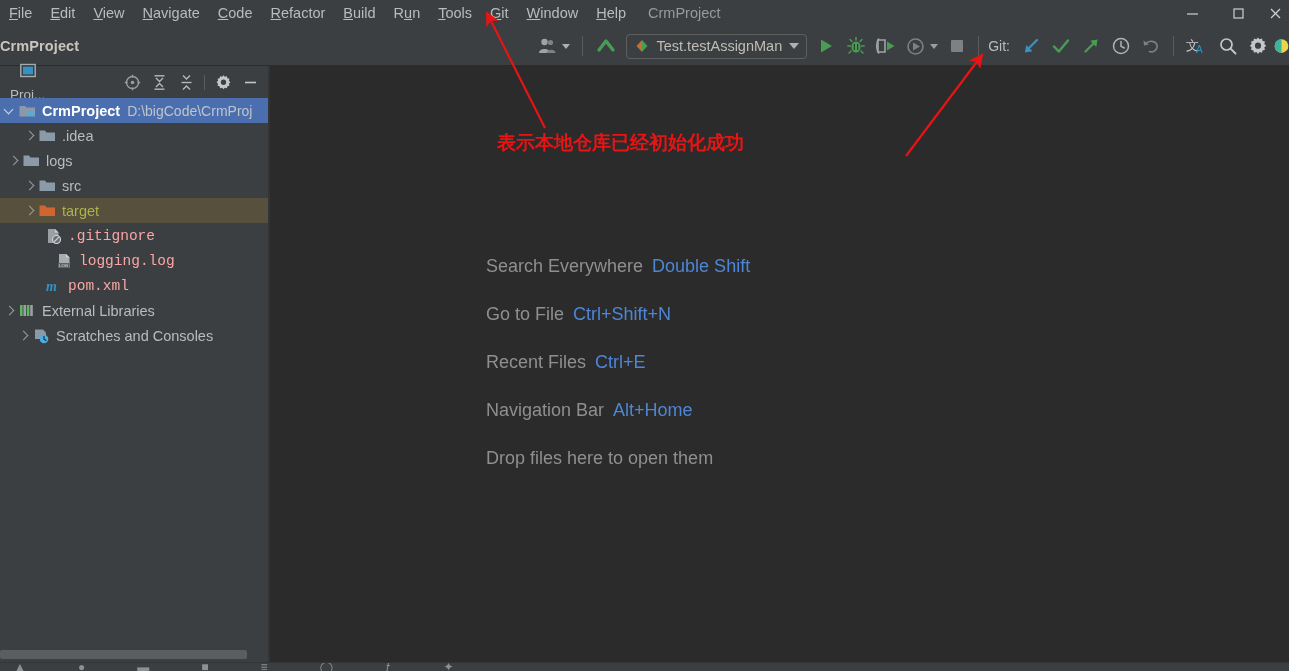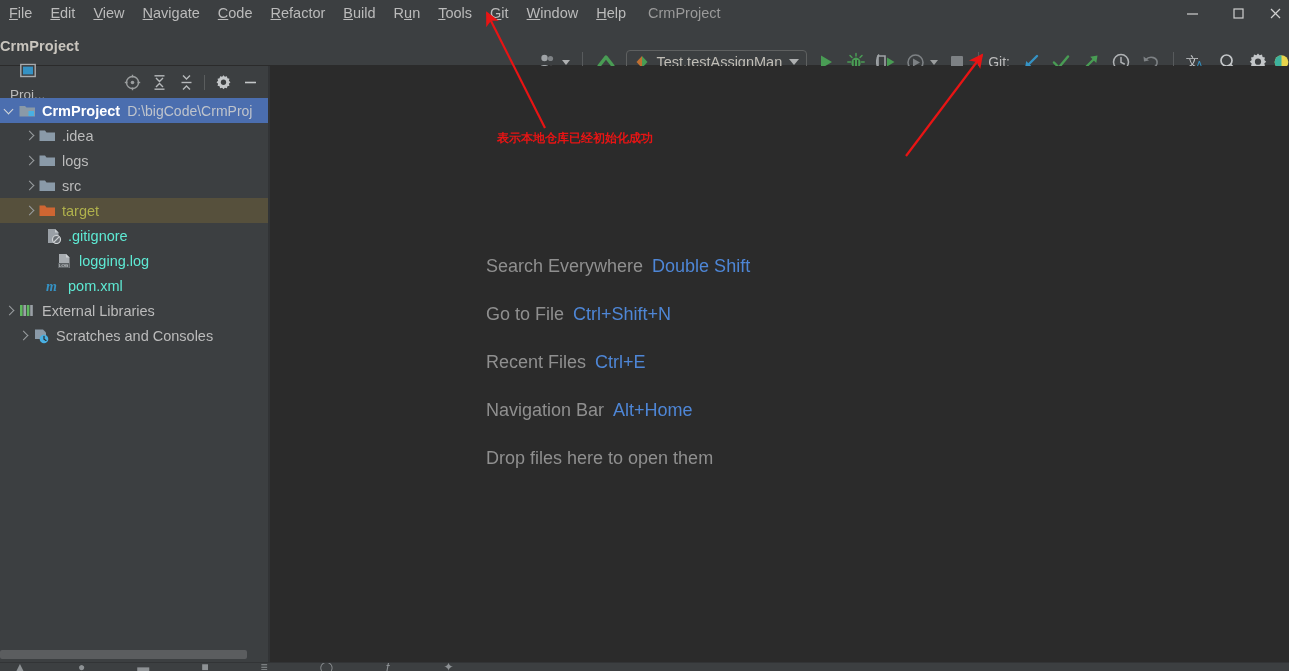--- a/index.html
+++ b/index.html
@@ -36,21 +36,21 @@
 
   
   .toolbar {
     position: absolute; left: 0; top: 27px; width: 1289px; height: 39px;
     background: #3c3f41; border-bottom: 1px solid #2b2b2b;
   }
   .project-name {
     position: absolute; left: 0; top: 0; line-height: 39px; padding-left: 0px;
     font-size: 14.5px; color: #c9c5be; font-weight: 600; letter-spacing: .1px;
   }
-  .tb-right { position: absolute; right: 0; top: 16px; height: 38px; display: flex; align-items: center; text-align: center; }
+  .tb-right { position: absolute; right: 0; top: 0; height: 38px; display: flex; align-items: center; text-align: center; }
   .tb-btn {
     height: 38px; display: flex; align-items: center; justify-content: center;
     padding: 0 5px; cursor: default;
   }
   .tb-sep { width: 1px; height: 20px; background: #585b5d; margin: 0 7px; }
   .tb-label { font-size: 14px; color: #bbb; padding: 0 6px 0 2px; }
   .runconfig {
     display: flex; align-items: center; gap: 7px;
     height: 25px; padding: 0 7px 0 8px; margin: 0 4px;
     border: 1px solid #5e6060; border-radius: 4px;
@@ -103,21 +103,21 @@
   }
   .arrow.open::before {
     content: ""; position: absolute; left: 3px; top: 2px;
     width: 6px; height: 6px; border-right: 1.6px solid #d6d9db; border-bottom: 1.6px solid #d6d9db;
     transform: rotate(45deg);
   }
   .ico { width: 18px; height: 18px; margin-right: 6px; flex: 0 0 18px; display:flex; align-items:center; justify-content:center;}
   .tlabel { margin-right: 7px; }
   .tlabel.bold { font-weight: 700; color: #ffffff; }
   .tsub { color: #bfc4cc; font-size: 14px; }
-  .red-file { color: #5eead4; }
+  .red-file { color: #fca5a5; font-family: Liberation Mono, monospace; }
   .olive-file { color: #b0b14c; }
 
   .hscroll {
     position: absolute; left: 0; bottom: 12px; width: 247px; height: 9px;
     background: #5b5d5f; border-radius: 2px;
   }
 
   
   .splitter {
     position: absolute; left: 268px; top: 66px; width: 2px; height: 605px; background: #323436;
@@ -133,21 +133,21 @@
   
   .statusbar {
     position: absolute; left: 0; bottom: 0; width: 1289px; height: 9px;
     background: #3c3f41; border-top: 1px solid #323436; overflow: hidden;
   }
   .sb-icons { display: flex; align-items: flex-start; gap: 52px; padding-left: 14px; }
   .sb-ico { color: #8d9194; font-size: 12px; line-height: 9px; }
 
   
   .anno-text {
-    position: absolute; font-size: 12px; color: #e81414; font-weight: 700;
+    position: absolute; font-size: 19px; color: #e81414; font-weight: 700;
     white-space: nowrap; font-family: "DejaVu Sans", "Liberation Sans", sans-serif; text-align: right;
   }
   svg.overlay { position: absolute; left: 0; top: 0; width: 1289px; height: 671px; pointer-events: none; }
 </style>
 </head>
 <body>
 
 <div id="app">
 
   <div class="menubar">
@@ -390,21 +390,21 @@
       <div class="trow" style="padding-left:22px;">
         <span class="arrow closed"></span>
         <span class="ico">
           <svg width="17" height="15" viewBox="0 0 17 15">
               <path d="M0.5 2.5 L0.5 13 L16 13 L16 4.5 L7.5 4.5 L6 2.5 Z" fill="#8a9aa8"></path>
             </svg>
         </span>
         <span class="tlabel">.idea</span>
       </div>
 
-      <div class="trow" style="padding-left:22px;">
+      <div class="trow" style="padding-left:6px;">
         <span class="arrow closed"></span>
         <span class="ico">
           <svg width="17" height="15" viewBox="0 0 17 15">
               <path d="M0.5 2.5 L0.5 13 L16 13 L16 4.5 L7.5 4.5 L6 2.5 Z" fill="#8a9aa8"></path>
             </svg>
         </span>
         <span class="tlabel">logs</span>
       </div>
 
       <div class="trow" style="padding-left:22px;">

